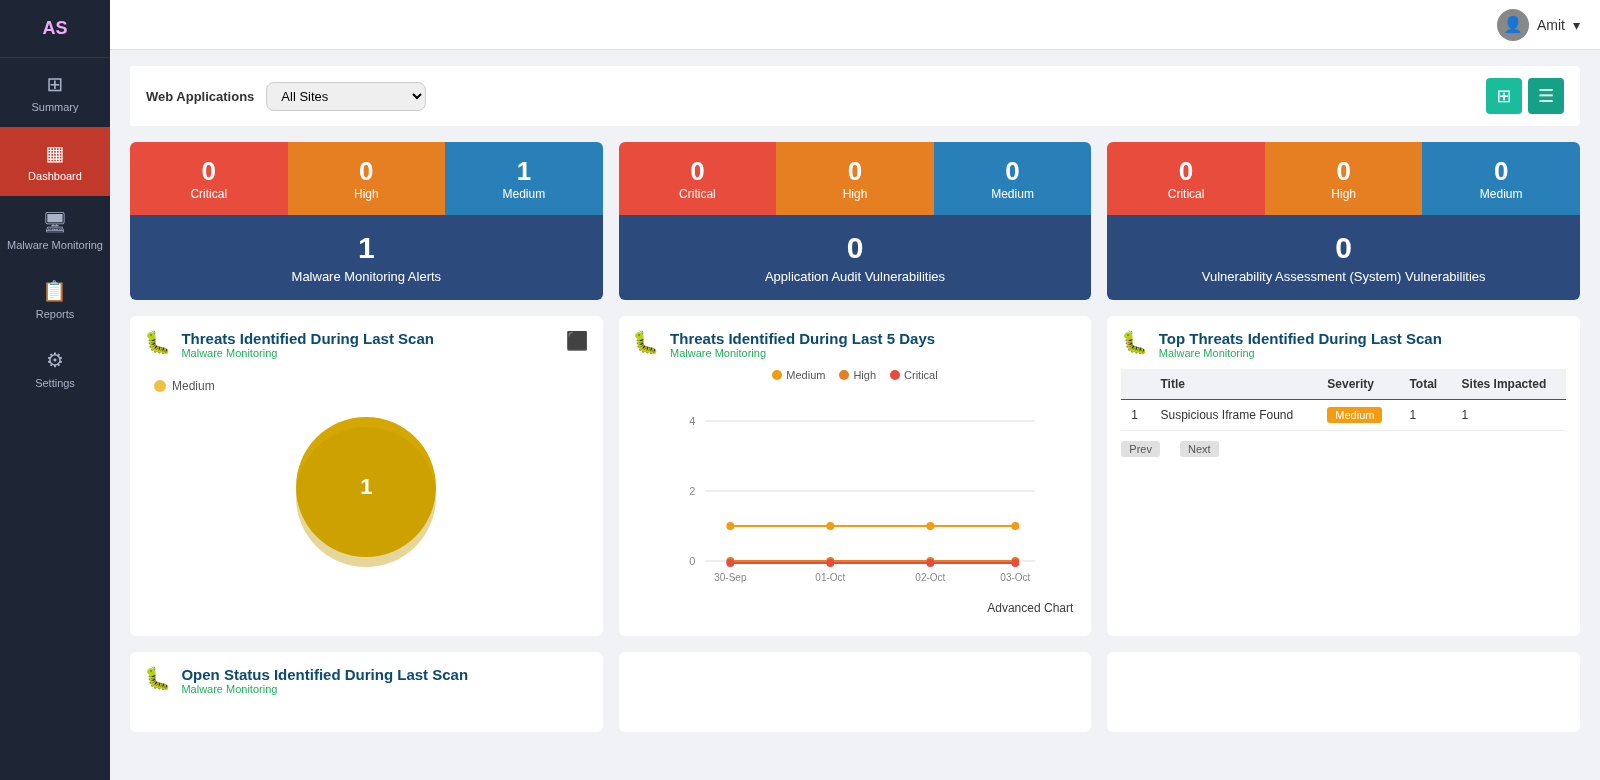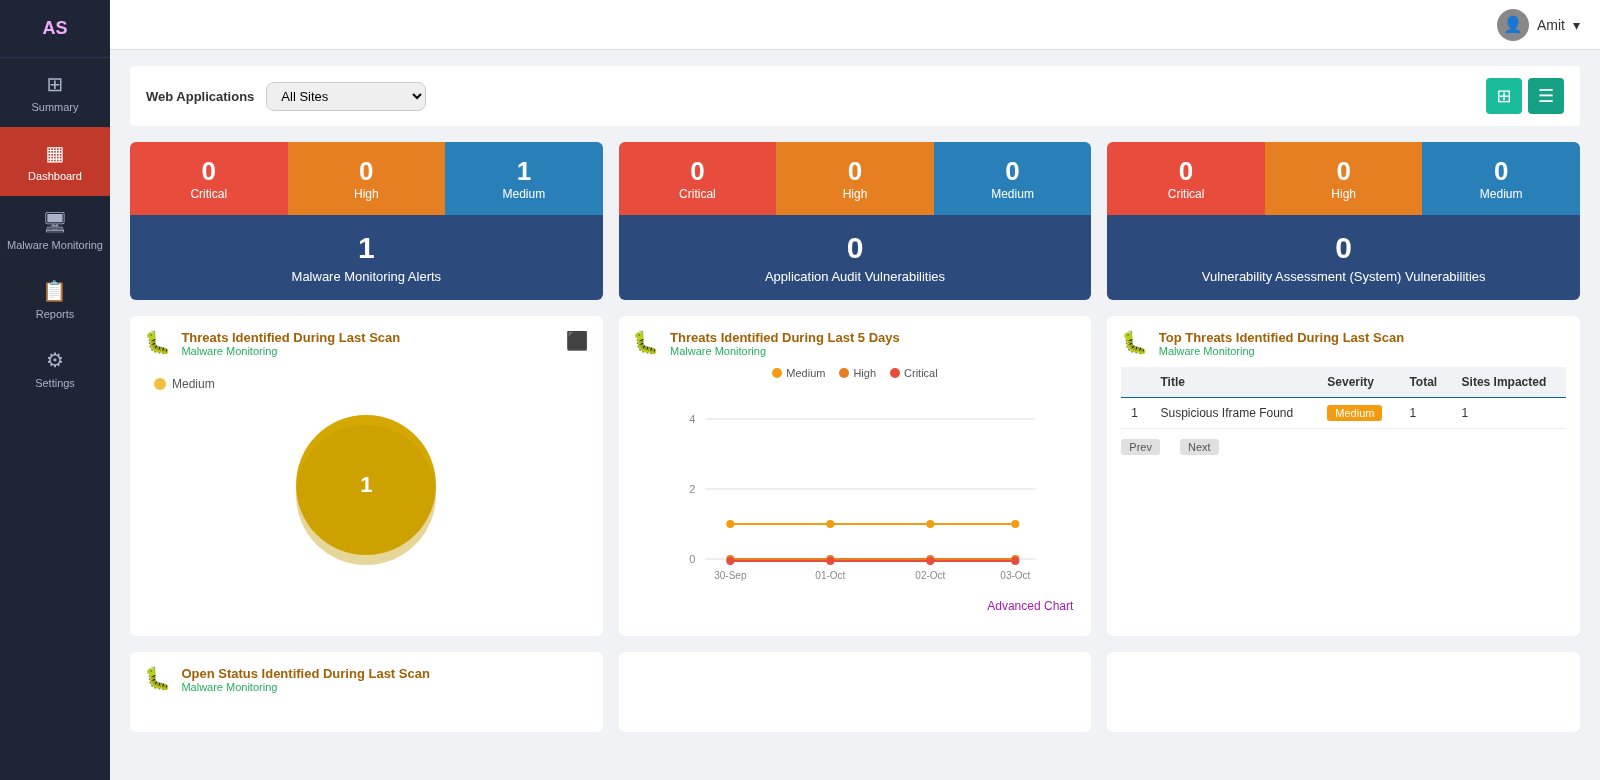--- a/index.html
+++ b/index.html
@@ -165,21 +165,21 @@
       display: flex;
       align-items: flex-start;
       gap: 10px;
       margin-bottom: 10px;
     }
     .bug-icon {
       font-size: 22px;
       color: #555;
     }
     .chart-title-block { flex: 1; }
-    .chart-title { font-size: 13px; font-weight: bold; color: #a16207; }
+    .chart-title { font-size: 15px; font-weight: bold; color: #0c4a6e; }
     .chart-subtitle { font-size: 11px; color: #27ae60; }
     .chart-export { font-size: 18px; color: #27ae60; cursor: pointer; }
 
     
     .pie-area {
       display: flex;
       flex-direction: column;
       align-items: center;
       padding: 10px 0;
     }
@@ -220,21 +220,21 @@
       color: #555;
       margin-bottom: 10px;
       justify-content: center;
     }
     .line-legend-item { display: flex; align-items: center; gap: 4px; }
     .line-dot { width: 10px; height: 10px; border-radius: 50%; }
     .line-dot.medium { background: #f39c12; }
     .line-dot.high { background: #e67e22; }
     .line-dot.critical { background: #e74c3c; }
     .line-chart-svg { width: 100%; }
-    .advanced-chart { text-align: right; font-size: 12px; color: #a21caf; margin-top: 6px; }
+    .advanced-chart { text-align: right; font-size: 12px; color: #404040; margin-top: 6px; }
 
     
     .table-area table { width: 100%; border-collapse: collapse; font-size: 12px; }
     .table-area th {
       background: #f0f2f5;
       padding: 8px 10px;
       text-align: left;
       font-weight: bold;
       color: #333;
       border-bottom: 1px solid #0369a1;

